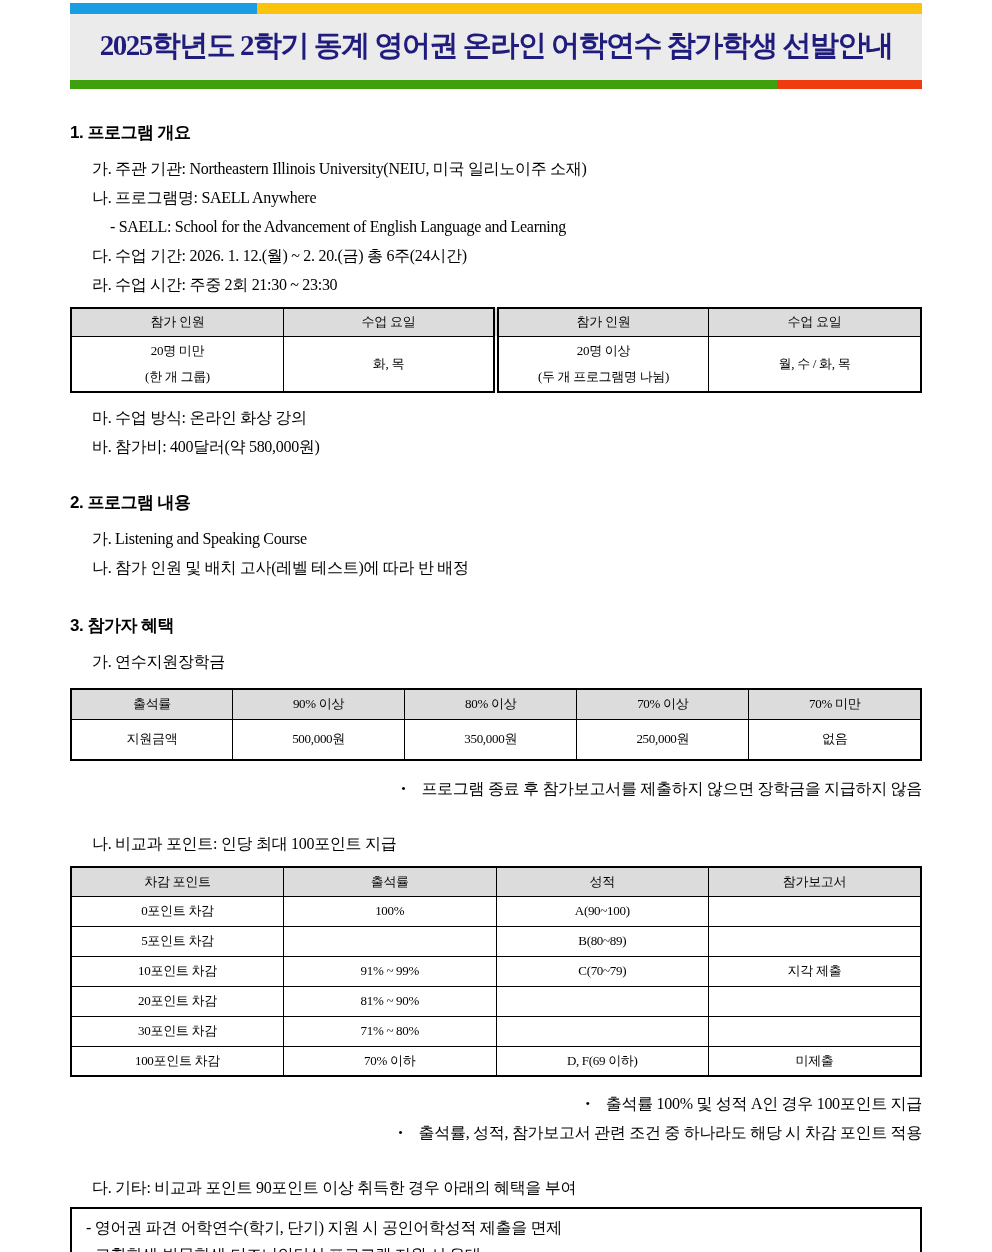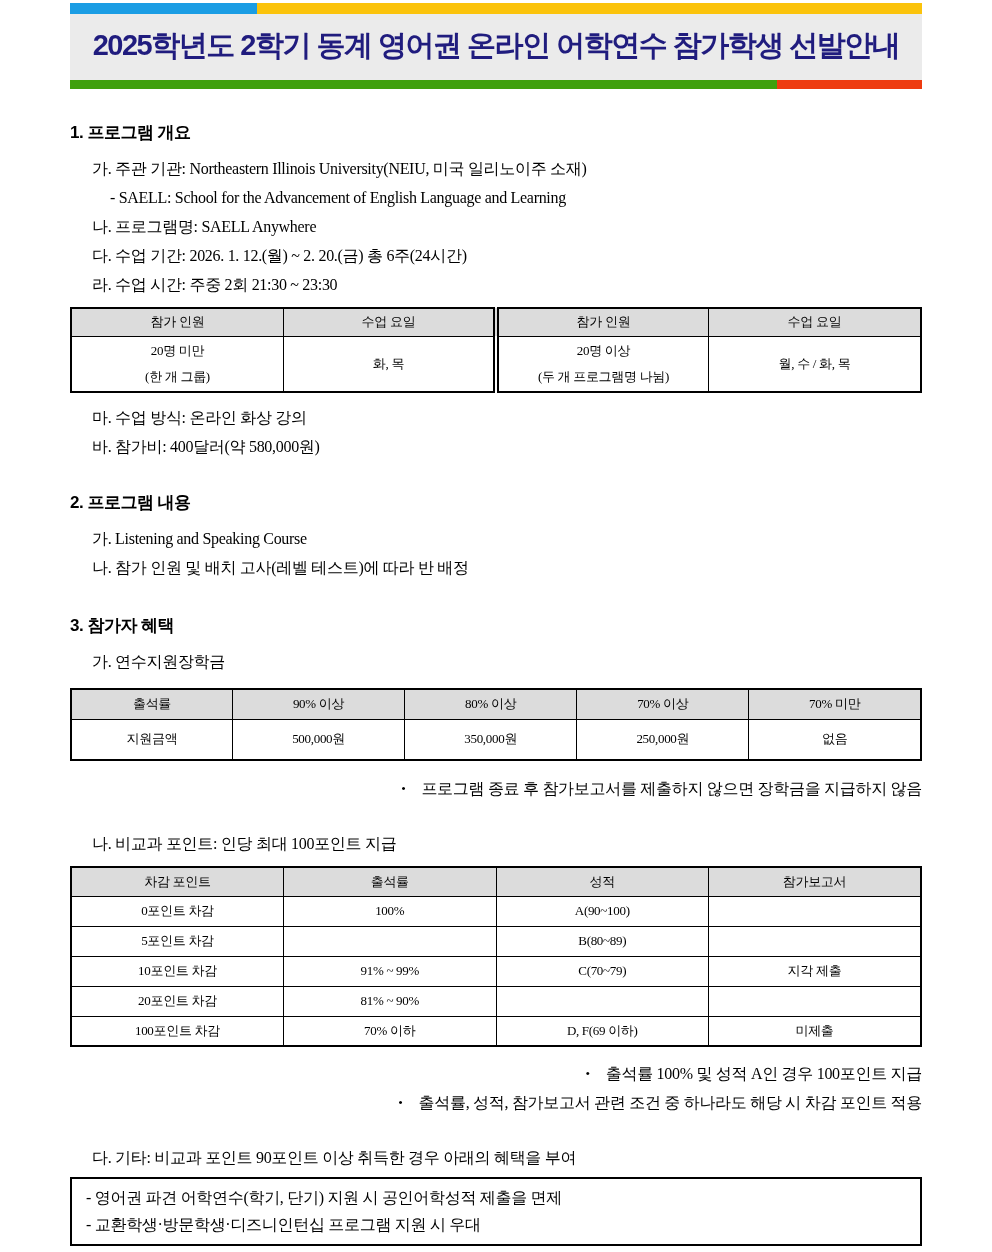--- a/index.html
+++ b/index.html
@@ -29,21 +29,21 @@
   .top-bar { height: 11px; }
   .seg-blue  { width: 22%;  background: var(--blue); }
   .seg-yellow{ flex: 1;     background: var(--yellow); }
   .title-band {
     background: var(--band-bg);
     text-align: center;
     padding: 12px 0 14px 0;
   }
   .doc-title {
     margin: 0;
-    font-family: Liberation Sans, sans-serif;
+    font-family: Liberation Serif, serif;
     font-weight: bold;
     font-size: 29px;
     letter-spacing: -1.5px;
     color: var(--title-text);
     white-space: nowrap;
   }
   .bottom-bar { height: 9px; }
   .seg-green { width: 83%; background: var(--green); }
   .seg-red   { flex: 1;    background: var(--red); }
 
@@ -126,22 +126,22 @@
     </div>
     <div class="bar bottom-bar">
       <span class="seg-green"></span>
       <span class="seg-red"></span>
     </div>
   </header>
 
   <section>
     <h2 class="sec-heading">1. 프로그램 개요</h2>
     <p class="item">가. 주관 기관: Northeastern Illinois University(NEIU, 미국 일리노이주 소재)</p>
+    <p class="item">나. 프로그램명: SAELL Anywhere</p>
     <p class="item sub">- SAELL: School for the Advancement of English Language and Learning</p>
-    <p class="item">나. 프로그램명: SAELL Anywhere</p>
     <p class="item">다. 수업 기간: 2026. 1. 12.(월) ~ 2. 20.(금) 총 6주(24시간)</p>
     <p class="item">라. 수업 시간: 주중 2회 21:30 ~ 23:30</p>
 
     <table class="tbl schedule-tbl">
       <colgroup>
           <col>
           <col>
           <col>
           <col>
         </colgroup>
@@ -251,20 +251,26 @@
           <td>C(70~79)</td>
           <td>지각 제출</td>
         </tr>
         <tr>
           <td>20포인트 차감</td>
           <td>81% ~ 90%</td>
           <td></td>
           <td></td>
         </tr>
         <tr>
+          <td>30포인트 차감</td>
+          <td>71% ~ 80%</td>
+          <td></td>
+          <td></td>
+        </tr>
+        <tr>
           <td>100포인트 차감</td>
           <td>70% 이하</td>
           <td>D, F(69 이하)</td>
           <td>미제출</td>
         </tr>
       </tbody>
     </table>
 
     <div class="bullet-group">
       <p class="bullet">출석률 100% 및 성적 A인 경우 100포인트 지급</p>

